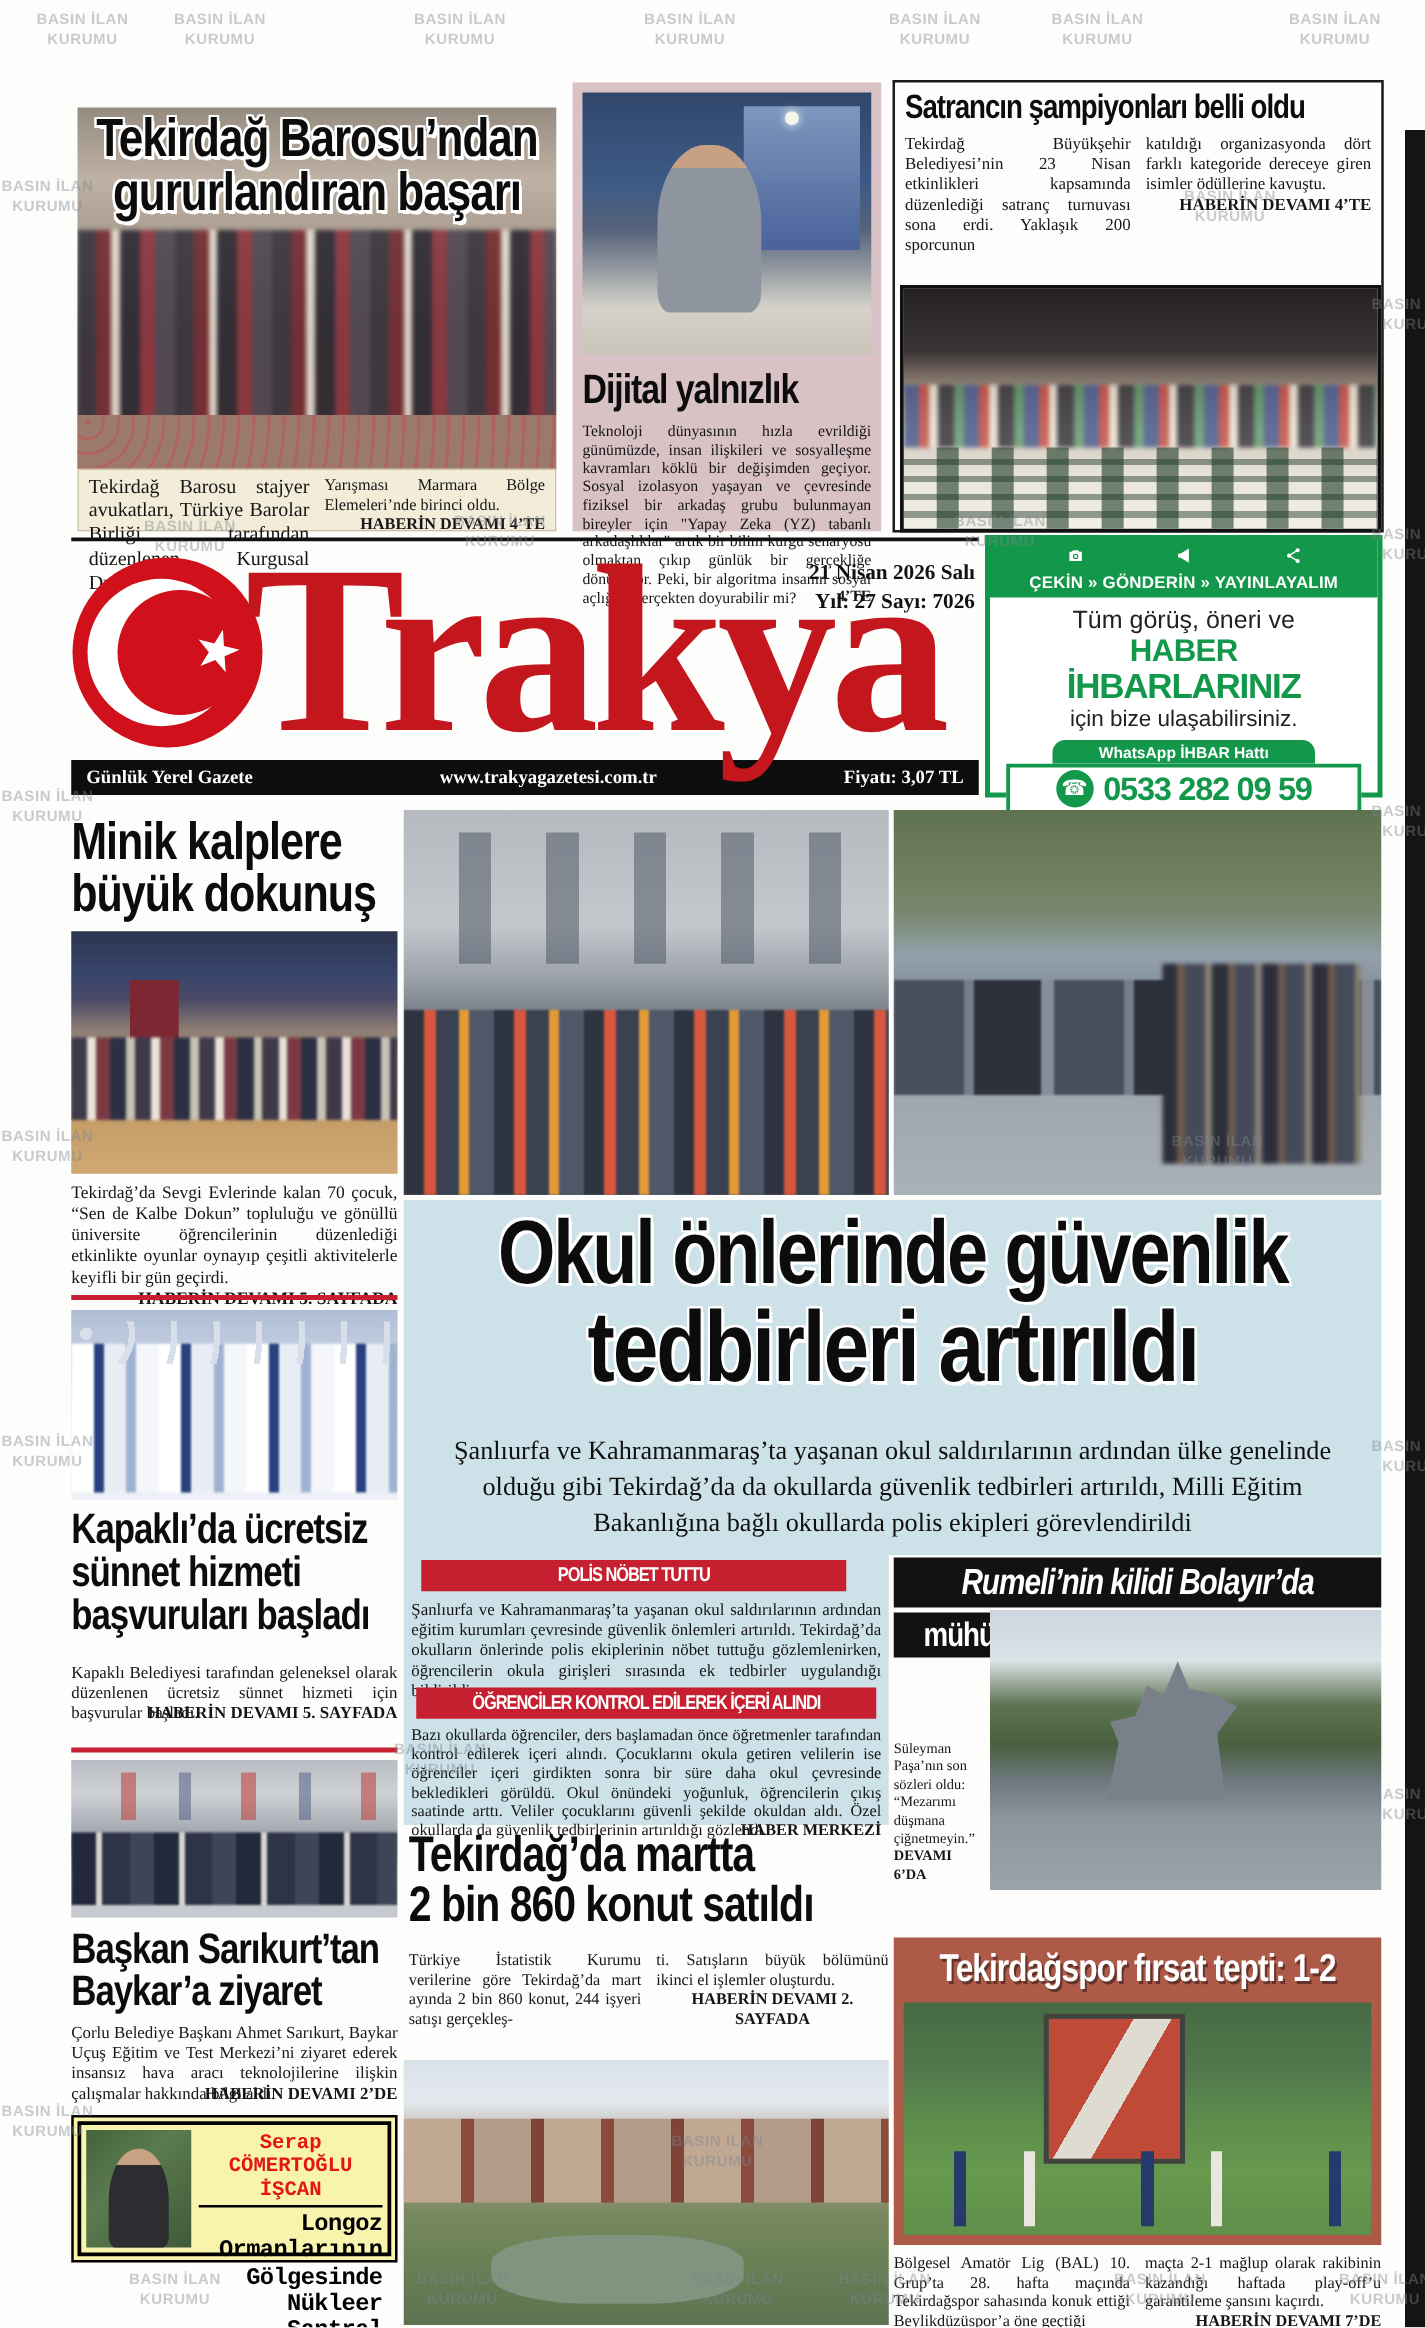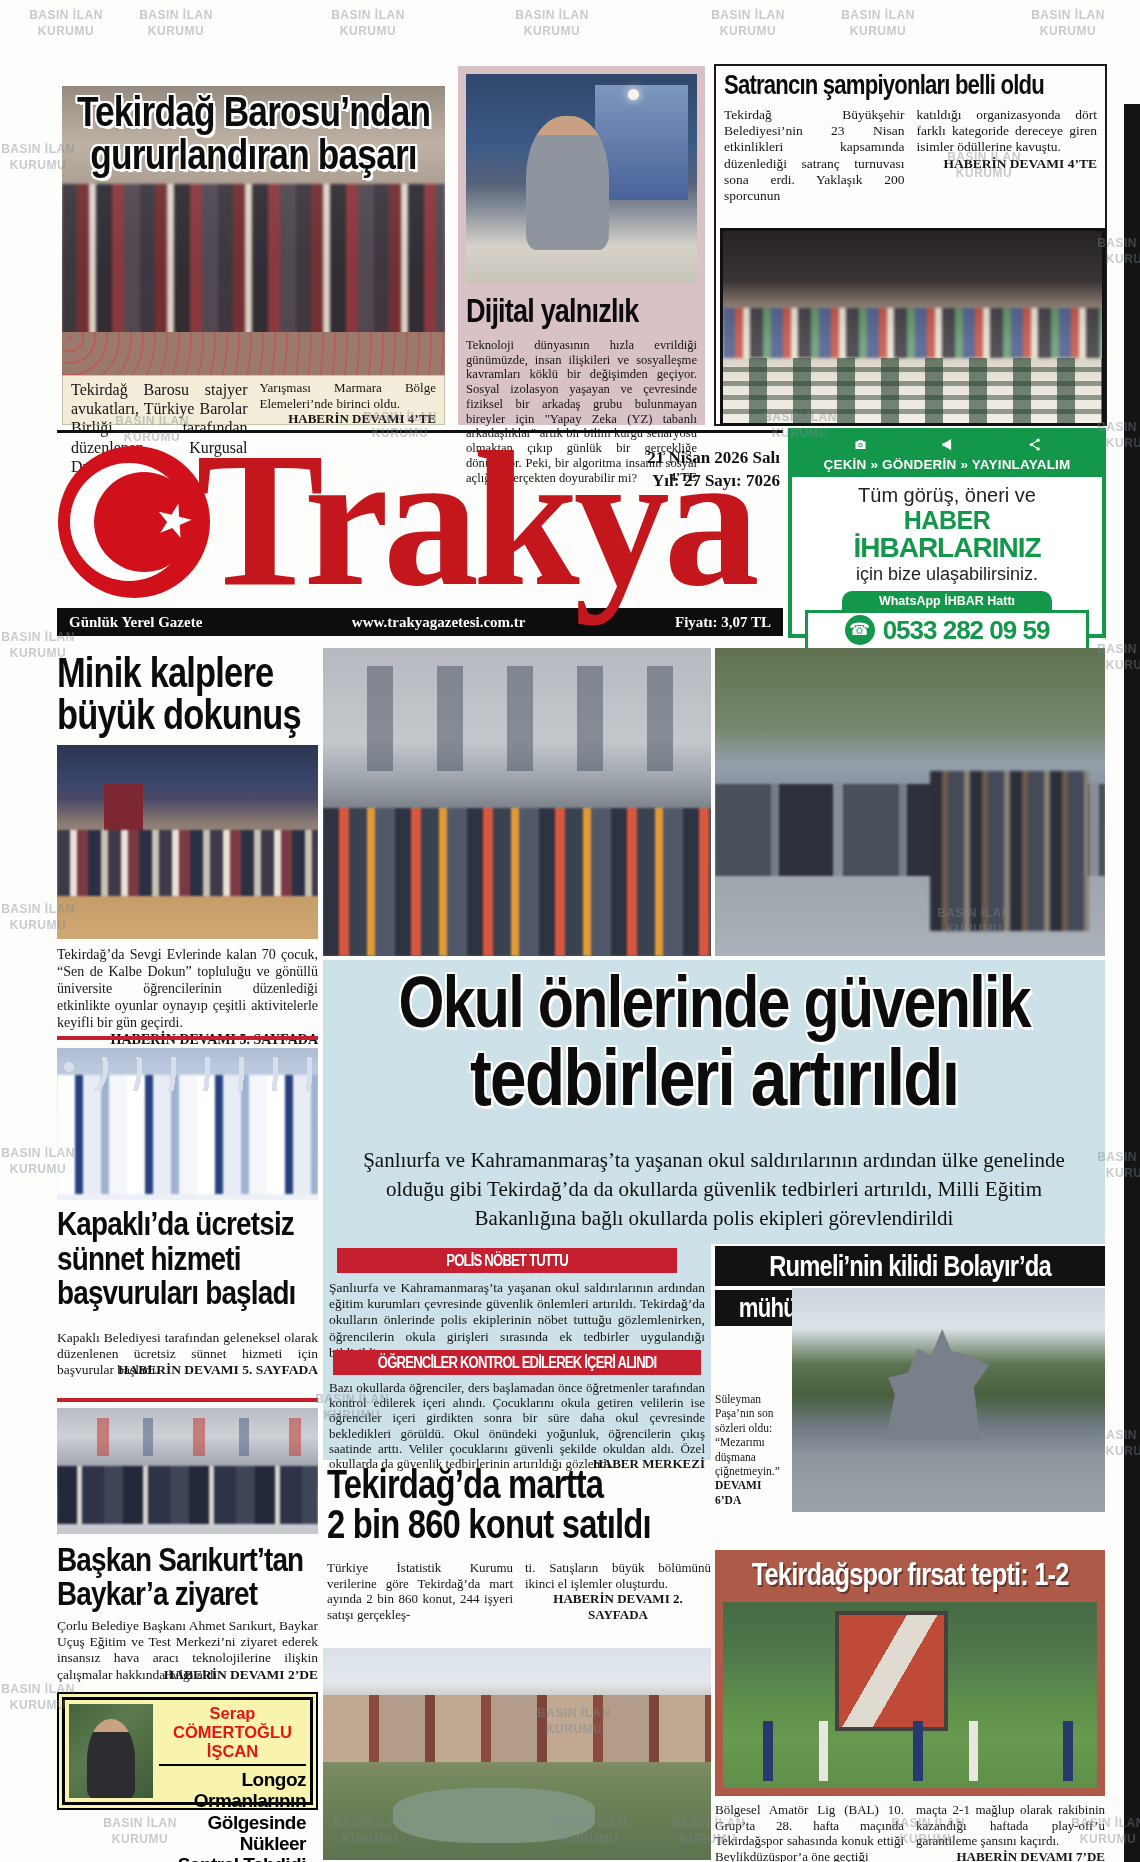--- a/index.html
+++ b/index.html
@@ -78,21 +78,21 @@
   .p-l3{font-size:28px;font-weight:bold;color:#13984b;letter-spacing:-1px;line-height:1.05;}
   .p-l4{font-size:18px;color:#222;margin-top:1px;}
   .wa-pill{display:block;margin:6px auto 0;width:210px;background:#13984b;color:#fff;font-weight:bold;font-size:12.5px;
            border-radius:10px 10px 0 0;padding:3px 0 2px;text-align:center;}
   .wa-row{display:flex;align-items:center;justify-content:center;gap:8px;border:3px solid #13984b;width:284px;margin:0 auto;padding:2px 6px;box-sizing:border-box;background:#fff;}
   .wa-ico{width:30px;height:30px;border-radius:50%;background:#13984b;color:#fff;font-size:17px;line-height:30px;text-align:center;flex:0 0 auto;}
   .wa-num{color:#13984b;font-weight:bold;font-size:26px;letter-spacing:-1px;white-space:nowrap;}
   
   .caption-box{background:#f2ecd9;border:1px solid #c9c2a8;box-sizing:border-box;padding:4px 8px;}
   .adbox{background:#f8f4ad;border:2px solid #000;box-sizing:border-box;padding:3px;}
-  .adbox-inner{border:3px solid #000;height:100%;box-sizing:border-box;display:flex;gap:6px;padding:4px;}
+  .adbox-inner{border:3px solid #000;height:100%;box-sizing:border-box;display:flex;gap:6px;padding:4px;font-family:Liberation Mono, monospace;}
   .ad-name{color:#e31515;font-weight:bold;font-size:16.5px;text-align:center;border-bottom:2px solid #000;padding-bottom:3px;}
   .ad-line{font-weight:bold;font-size:19px;text-align:right;line-height:1.12;letter-spacing:-.5px;}
   .blue{background:#cde2e8;}
   .pink{background:#d9c2c6;}
   .blackbarhl{background:#121212;color:#fff;}
   .wm{position:absolute;width:112px;text-align:center;font:bold 12px/1.3 "Liberation Sans",sans-serif;
       color:rgba(125,133,142,.42);z-index:50;pointer-events:none;letter-spacing:.5px;}
   .edge{background:#141414;}
 </style>
 </head>
@@ -247,21 +247,21 @@
   </div>
   <div class="bt abs" style="left:329px;top:1280px;width:376px;">Şanlıurfa ve Kahramanmaraş’ta yaşanan okul saldırılarının ardından eğitim kurumları çevresinde güvenlik önlemleri artırıldı. Tekirdağ’da okulların önlerinde polis ekiplerinin nöbet tuttuğu gözlemlenirken, öğrencilerin okula girişleri sırasında ek tedbirler uygulandığı bildirildi.</div>
   <div class="banner abs" style="left:333px;top:1350px;width:368px;height:25px;">
     <span class="cond ctr" style="font-size:16px;line-height:25px;">ÖĞRENCİLER KONTROL EDİLEREK İÇERİ ALINDI</span>
   </div>
   <div class="bt abs" style="left:329px;top:1380px;width:376px;font-size:13px;line-height:1.17;">
     <span>Bazı okullarda öğrenciler, ders başlamadan önce öğretmenler tarafından kontrol edilerek içeri alındı. Çocuklarını okula getiren velilerin ise öğrenciler içeri girdikten sonra bir süre daha okul çevresinde bekledikleri görüldü. Okul önündeki yoğunluk, öğrencilerin çıkış saatinde arttı. Veliler çocuklarını güvenli şekilde okuldan aldı. Özel okullarda da güvenlik tedbirlerinin artırıldığı gözlendi.</span>
     <span class="tail-more">HABER MERKEZİ</span>
   </div>
 
-  <div class="blackbarhl abs" style="left:715px;top:1246px;width:390px;height:40px;">
+  <div class="blackbarhl abs" style="left:715px;top:1246px;width:390px;height:40px;font-style:italic;">
     <span class="hl cond ctr" style="font-size:29px;line-height:40px;color:#fff;">Rumeli’nin kilidi Bolayır’da</span>
   </div>
   <div class="blackbarhl abs" style="left:715px;top:1290px;width:160px;height:36px;">
     <span class="hl cond ctr" style="font-size:27px;line-height:36px;color:#fff;">mühürlendi</span>
   </div>
   <div class="ph ph-statue abs" style="left:792px;top:1288px;width:313px;height:224px;">
       <i class="fig fg-statue"></i>
     </div>
   <div class="bt abs" style="left:715px;top:1392px;width:72px;font-size:11.5px;line-height:1.25;text-align:left;">
     <span>Süleyman Paşa’nın son sözleri oldu: “Mezarımı düşmana çiğnetmeyin.”</span>

